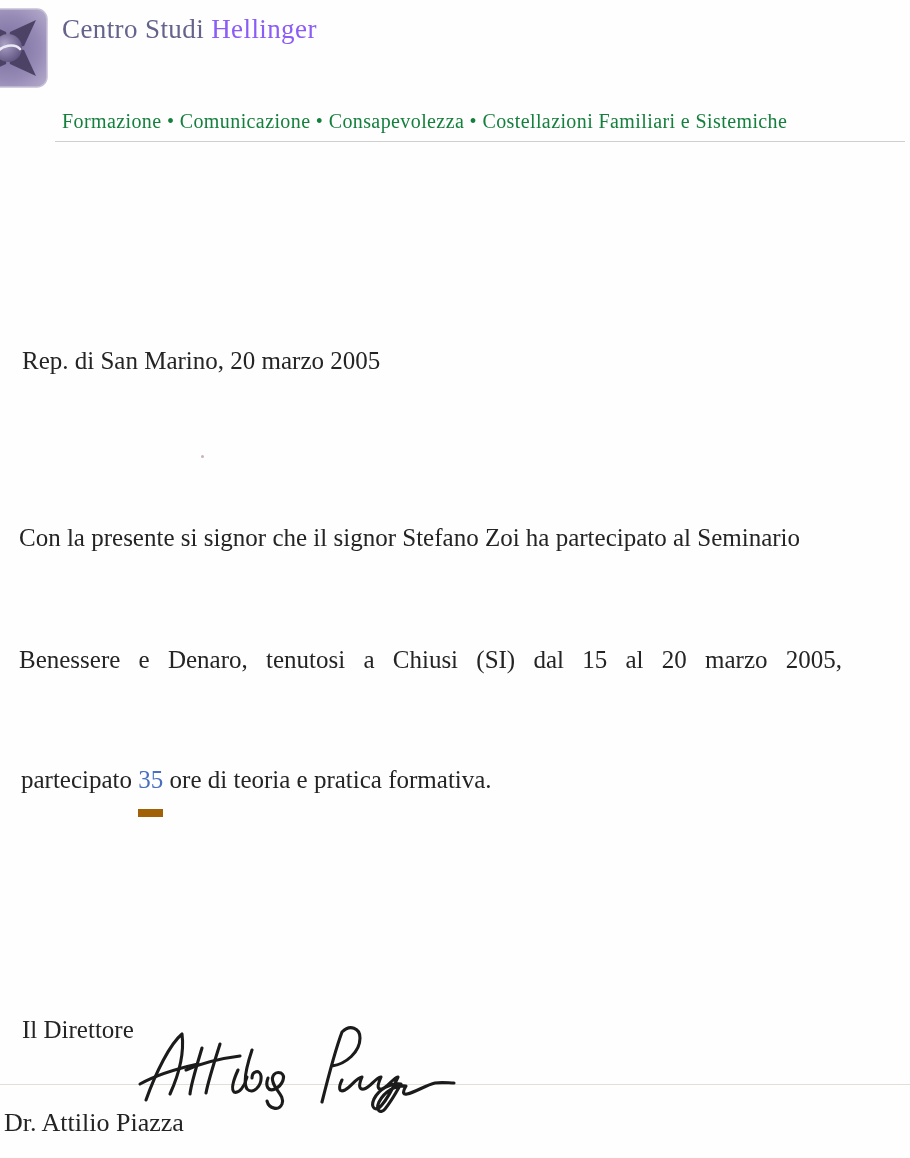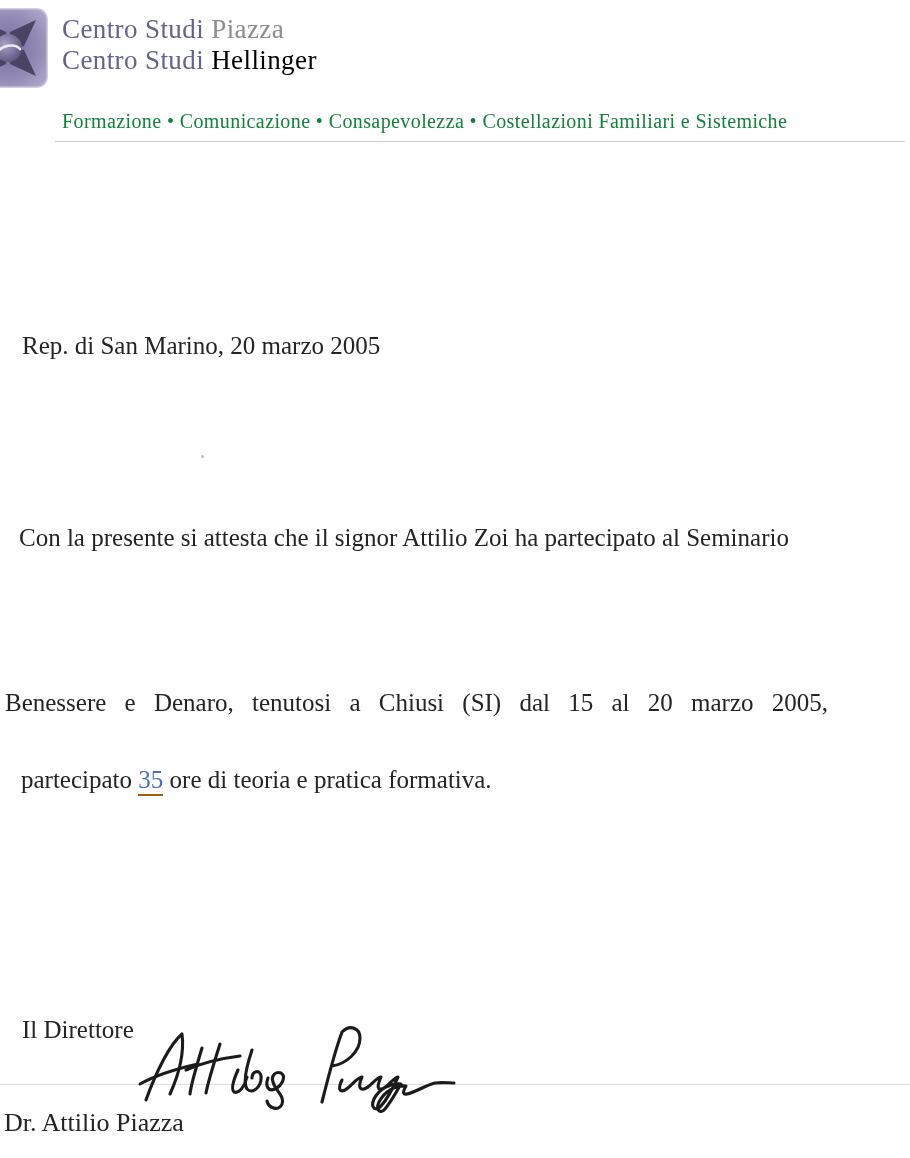--- a/index.html
+++ b/index.html
@@ -29,21 +29,21 @@
     position: absolute;
     left: 62px;
     top: 14px;
     font-size: 27px;
     line-height: 31px;
     letter-spacing: 0.4px;
     white-space: nowrap;
   }
   .brand .prefix { color: #63638c; }
   .brand .piazza { color: #8d8d8d; }
-  .brand .hellinger { color: #000000; }
+  .brand .hellinger { color: #8b5cf6; }
 
   .tagline {
     position: absolute;
     left: 62px;
     top: 110px;
     width: 830px;
     font-size: 20px;
     letter-spacing: 0.4px;
     color: #15803d;
     white-space: nowrap;
@@ -77,28 +77,28 @@
     opacity: 0.85;
   }
 
   
   .textline {
     position: absolute;
     font-size: 25px;
     color: #242424;
     white-space: nowrap;
   }
-  .dateline      { left: 22px; top: 332px; }
+  .dateline      { left: 22px; top: 347px; }
   .paragraph-1   { left: 19px; top: 524px; }
-  .paragraph-2   { left: 5px; top: 646px; word-spacing: 0.48em; margin-top: 43px; }
+  .paragraph-2   { left: 19px; top: 646px; word-spacing: 0.48em; }
   .paragraph-3   { left: 21px; top: 766px; }
   .hours-value {
     color: #4a6fc0;
-    border-bottom: 2px solid #a16207;
-    padding-bottom: 1px;
+    border-bottom: 8px solid #a16207;
+    padding-bottom: 16px;
   }
 
   
   .sig-title { left: 22px; top: 1016px; }
   .sig-name  { left: 4px; top: 1108px; font-size: 26px; }
   .signature-svg {
     position: absolute;
     left: 136px;
     top: 1026px;
     width: 320px;
@@ -124,36 +124,32 @@
     </defs>
     <rect x="1" y="1" width="78" height="78" rx="10" fill="url(#lgbg)" stroke="#c6bfd8" stroke-width="1.5"></rect>
     <path d="M40,40 L38,24 L12,12 L24,38 Z M40,40 L56,38 L68,12 L42,24 Z M40,40 L42,56 L68,68 L56,42 Z M40,40 L24,42 L12,68 L38,56 Z" fill="#463d5e" opacity="0.92"></path>
     <circle cx="40" cy="40" r="14" fill="url(#lgsph)"></circle>
     <path d="M29,45 C33,37 47,35 52,41" fill="none" stroke="#ece9f4" stroke-width="2.6" stroke-linecap="round"></path>
   </svg>
 
   <div class="brand">
     <div>
       <span class="prefix">Centro Studi</span>
-      <span class="piazza">Piazza</span>
-    </div>
-    <div>
-      <span class="prefix">Centro Studi</span>
       <span class="hellinger">Hellinger</span>
     </div>
   </div>
 
   <div class="tagline">Formazione • Comunicazione • Consapevolezza • Costellazioni Familiari e Sistemiche</div>
   <div class="header-rule"></div>
 
   <div class="speck"></div>
 
   <div class="textline dateline">Rep. di San Marino, 20 marzo 2005</div>
 
-  <div class="textline paragraph-1">Con la presente si attesta che il signor Attilio Zoi ha partecipato al Seminario</div>
+  <div class="textline paragraph-1">Con la presente si signor che il signor Stefano Zoi ha partecipato al Seminario</div>
 
   <div class="textline paragraph-2">Benessere e Denaro, tenutosi a Chiusi (SI) dal 15 al 20 marzo 2005,</div>
 
   <div class="textline paragraph-3">
     <span>partecipato</span>
     <span class="hours-value">35</span>
     <span>ore di teoria e pratica formativa.</span>
   </div>
 
   <div class="fold-line"></div>

